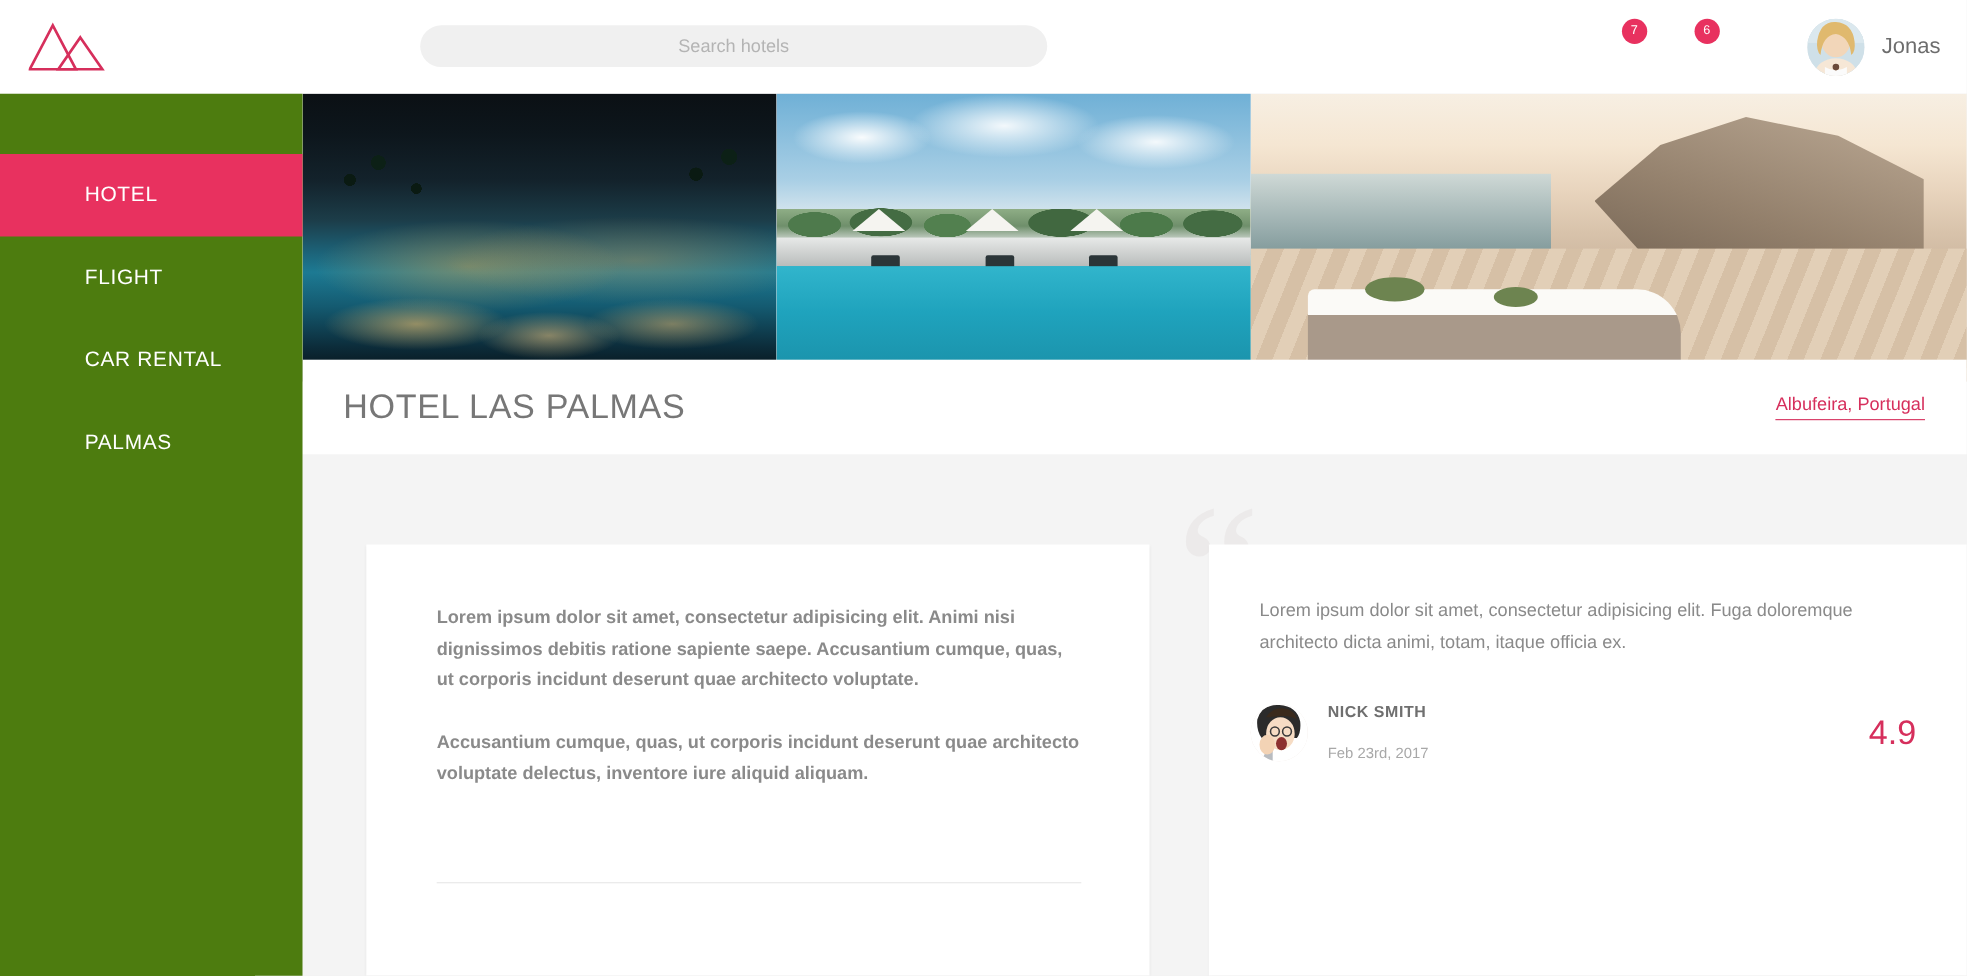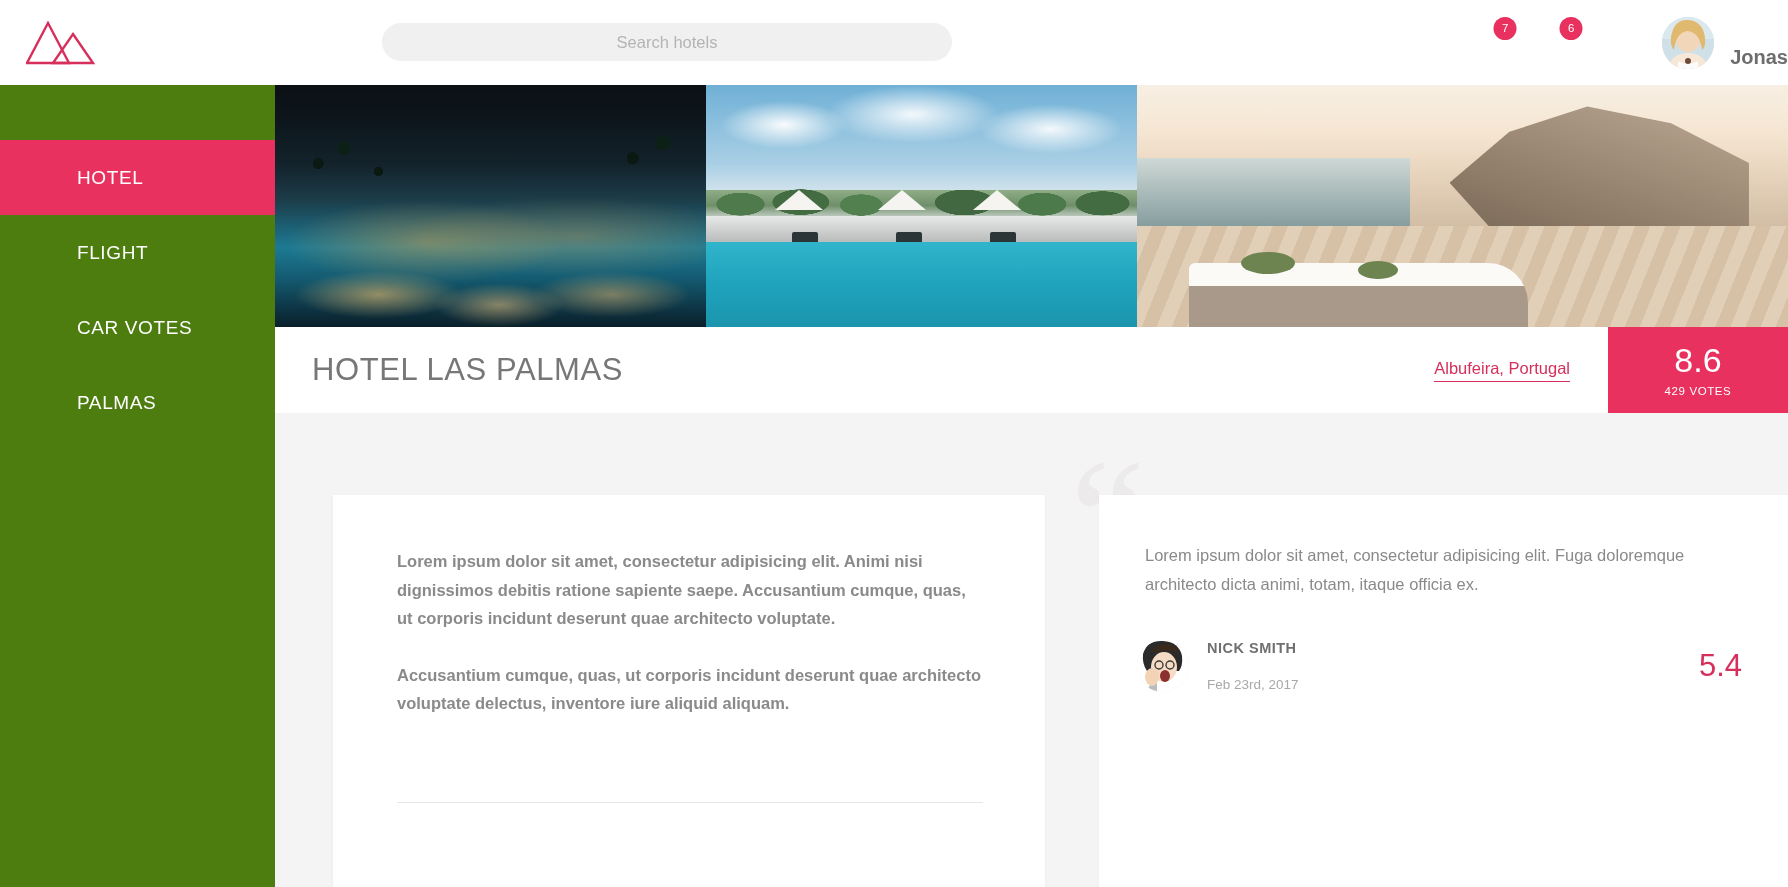--- a/index.html
+++ b/index.html
@@ -102,24 +102,24 @@
     font-family: "Liberation Sans", sans-serif;
     display: flex;
     align-items: center;
     justify-content: center;
     line-height: 1;
     padding: 0 2px;
   }
 
   .user {
     display: flex;
-    align-items: flex-end;
+    align-items: center;
     margin-left: 58px;
+    margin-right: 24px;
     cursor: pointer;
-    font-weight: bold;
   }
   .avatar {
     width: 52px;
     height: 52px;
     border-radius: 50%;
     overflow: hidden;
     flex: 0 0 auto;
     background: #d9e4ea;
   }
   .user-name {
@@ -447,21 +447,21 @@
 
   <div class="sidebar">
     <div class="nav">
       <div class="nav-item active">
         <span>HOTEL</span>
       </div>
       <div class="nav-item">
         <span>FLIGHT</span>
       </div>
       <div class="nav-item">
-        <span>CAR VOTES</span>
+        <span>CAR RENTAL</span>
       </div>
       <div class="nav-item">
         <span>PALMAS</span>
       </div>
     </div>
   </div>
 
   <div class="hero">
     <div class="hero-img a">
       <div class="img-night"></div>
@@ -488,24 +488,20 @@
         <div class="wall"></div>
         <div class="bush b1"></div>
         <div class="bush b2"></div>
       </div>
     </div>
   </div>
 
   <div class="titlebar">
     <h1 class="hotel-title">HOTEL LAS PALMAS</h1>
     <a class="location-link">Albufeira, Portugal</a>
-    <div class="rating-badge">
-      <div class="rating-score">8.6</div>
-      <div class="rating-votes">429 VOTES</div>
-    </div>
   </div>
 
   <div class="content">
 
     <div class="desc-card">
       <div class="desc-body">
         <p class="desc-p">Lorem ipsum dolor sit amet, consectetur adipisicing elit. Animi nisi dignissimos debitis ratione sapiente saepe. Accusantium cumque, quas, ut corporis incidunt deserunt quae architecto voluptate.</p>
         <p class="desc-p">Accusantium cumque, quas, ut corporis incidunt deserunt quae architecto voluptate delectus, inventore iure aliquid aliquam.</p>
       </div>
       <div class="desc-divider"></div>
@@ -528,18 +524,18 @@
             <ellipse cx="33" cy="25" rx="4" ry="4" fill="none" stroke="#3a3a3a" stroke-width="1.4"></ellipse>
             <ellipse cx="28" cy="36" rx="5" ry="6" fill="#8c3030"></ellipse>
             <path d="M10,52 Q14,40 20,38 L20,52 Z" fill="#b9bcc0"></path>
             <ellipse cx="15" cy="37" rx="7" ry="9" fill="#f3d3b5"></ellipse>
           </svg>
         </div>
         <div class="rev-meta">
           <div class="rev-name">NICK SMITH</div>
           <div class="rev-date">Feb 23rd, 2017</div>
         </div>
-        <div class="rev-score">5.4</div>
+        <div class="rev-score">4.9</div>
       </div>
     </div>
 
   </div>
 </div>
 
 </body></html>

